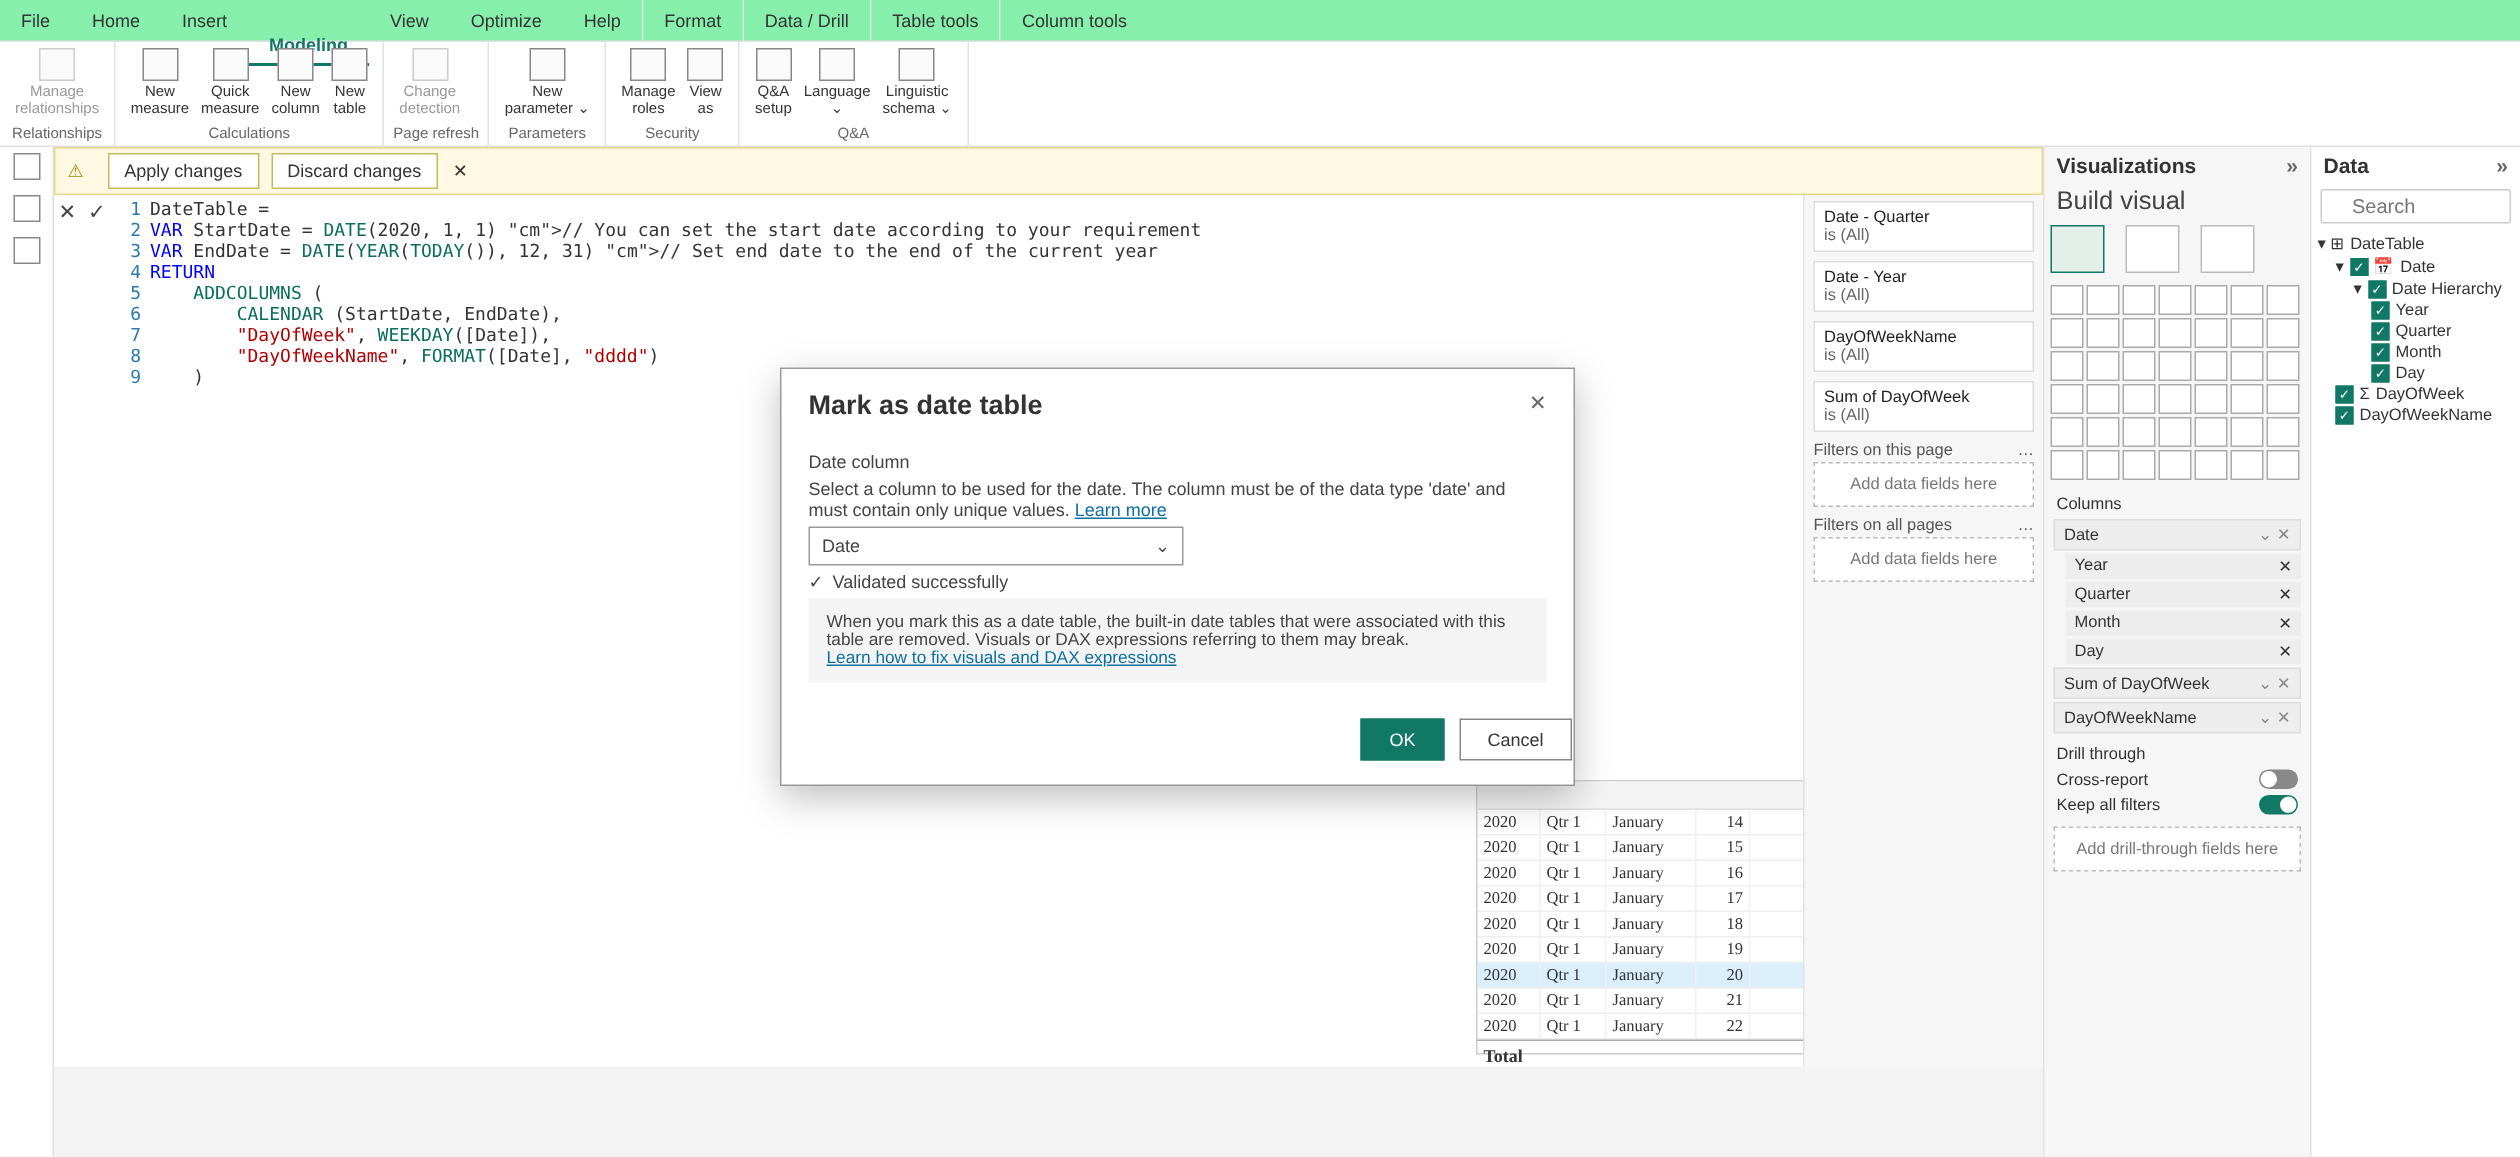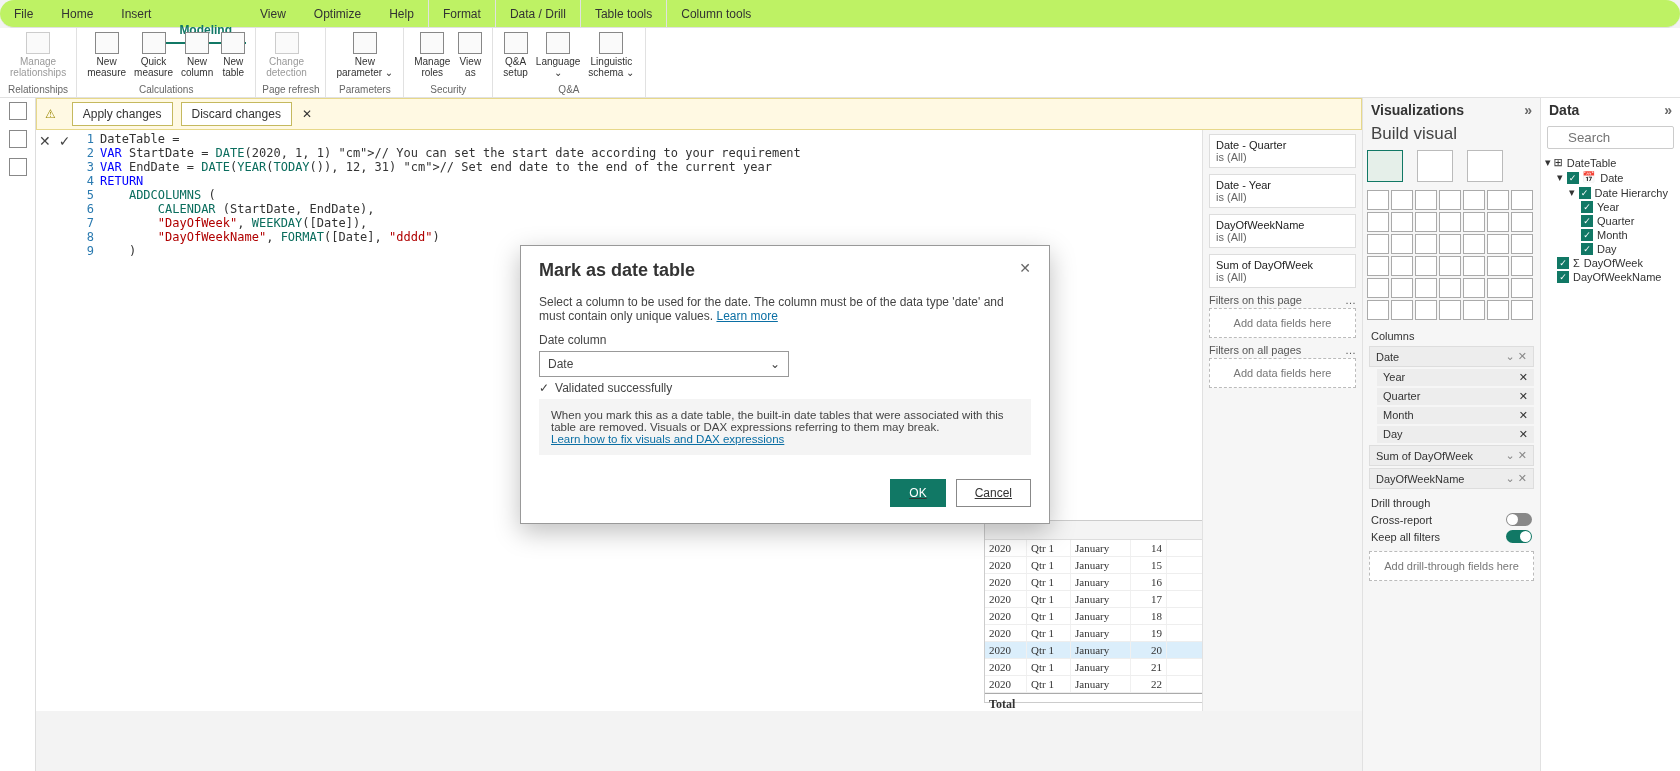--- a/index.html
+++ b/index.html
@@ -1,20 +1,20 @@
 <!DOCTYPE html>
 <html><head>
 <meta charset="utf-8">
 <style>
   * { box-sizing: border-box; }
   html, body { margin: 0; padding: 0; font-family: "Segoe UI", sans-serif; font-size: 12px; color: #333; background: #f3f3f3; }
   body { width: 1680px; height: 771px; position: relative; overflow: hidden; }
 
   
-  .menu { display: flex; align-items: center; background: #bef264; border-bottom: 1px solid #e1e1e1; height: 28px; border-radius: 14px; }
+  .menu { display: flex; align-items: center; background: #86efac; border-bottom: 1px solid #e1e1e1; height: 28px; }
   .menu .tab { padding: 0 14px; height: 100%; display: flex; align-items: center; cursor: pointer; }
   .menu .tab.active { color: #117865; font-weight: 600; border-bottom: 2px solid #117865; margin-top: 34px; }
   .menu .tab.contextual { border-left: 1px solid #e1e1e1; }
 
   
   .ribbon { display: flex; background: #fff; height: 70px; border-bottom: 1px solid #e1e1e1; }
   .ribbon-group { border-right: 1px solid #e1e1e1; padding: 2px 6px 0; display: flex; flex-direction: column; }
   .ribbon-group .buttons { display: flex; flex: 1; }
   .ribbon-group .group-label { text-align: center; font-size: 10px; color: #666; padding: 1px 0 2px; }
   .rbtn { display: flex; flex-direction: column; align-items: center; padding: 2px 4px; cursor: pointer; }
@@ -104,21 +104,21 @@
   .modal { position: absolute; top: 245px; left: 520px; width: 530px; background: #fff; border: 1px solid #999; box-shadow: 0 8px 24px rgba(0,0,0,.25); z-index: 50; }
   .modal .mtitle { display: flex; justify-content: space-between; padding: 14px 18px 6px; font-size: 18px; font-weight: 600; }
   .modal .mtitle .xx { font-size: 14px; cursor: pointer; color: #666; font-weight: 400;}
   .modal .mbody { padding: 4px 18px 14px; font-size: 12px; color: #444; }
   .modal .mbody p { margin: 4px 0; }
   .modal a { color: #0b6fa4; text-decoration: underline; cursor: pointer; }
   .modal .sel { width: 250px; border: 1px solid #999; padding: 5px 8px; margin-top: 4px; display: flex; justify-content: space-between; cursor: pointer; }
   .modal .valid { color: #444; margin: 8px 0; }
   .modal .valid::before { content: "✓"; margin-right: 6px; }
   .modal .note { background: #f4f4f4; padding: 10px 12px; font-size: 11.5px; }
-  .modal .mfoot { display: flex; justify-content: flex-end; gap: 10px; padding: 10px 18px 16px; text-decoration: underline; }
+  .modal .mfoot { display: flex; justify-content: flex-end; gap: 10px; padding: 10px 1px 16px; }
   .modal .mfoot .btn { padding: 6px 18px; border: 1px solid #888; background: #fff; cursor: pointer; }
   .modal .mfoot .btn.primary { background: #117865; color: #fff; border-color: #117865; }
 </style>
 </head>
 <body>
 
 <div class="menu">
   <div class="tab">File</div>
   <div class="tab">Home</div>
   <div class="tab">Insert</div>
@@ -528,22 +528,22 @@
       </div>
   </div>
 </div>
 
 <div class="modal">
   <div class="mtitle">
       <span>Mark as date table</span>
       <span class="xx">✕</span>
     </div>
   <div class="mbody">
+    <p style="margin-top:10px">Date column</p>
     <p><span>Select a column to be used for the date. The column must be of the data type 'date' and must contain only unique values.</span> <a>Learn more</a></p>
-    <p style="margin-top:10px">Date column</p>
     <div class="sel">
         <span>Date</span>
         <span>⌄</span>
       </div>
     <p class="valid">Validated successfully</p>
     <div class="note">
       <div>When you mark this as a date table, the built-in date tables that were associated with this table are removed. Visuals or DAX expressions referring to them may break.</div>
       <a>Learn how to fix visuals and DAX expressions</a>
     </div>
   </div>

